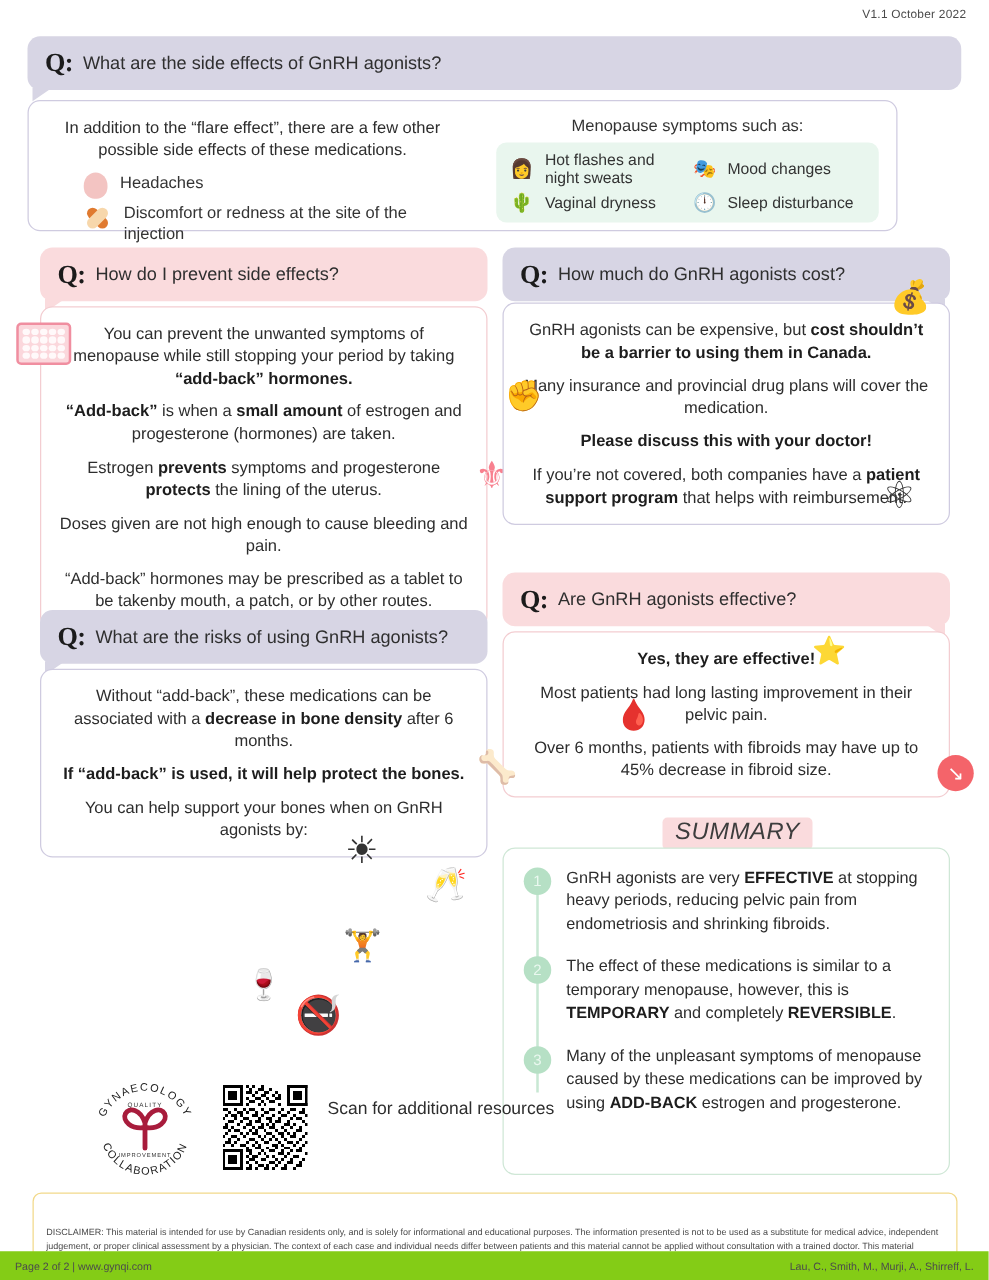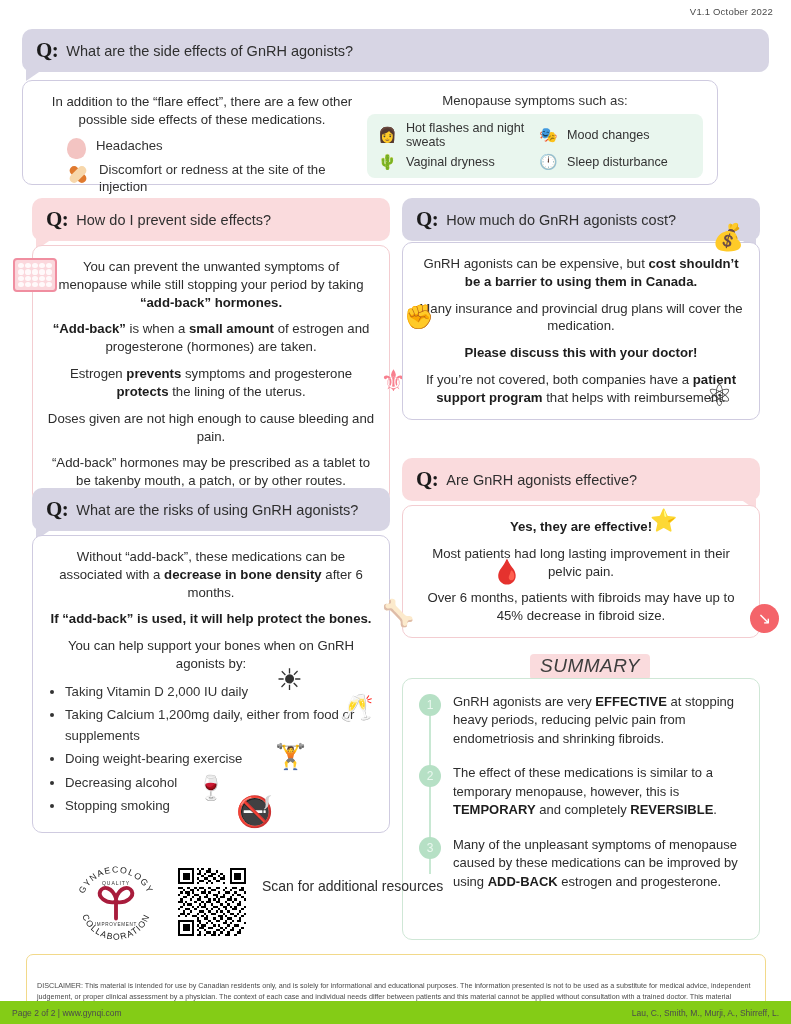--- a/index.html
+++ b/index.html
@@ -58,21 +58,21 @@
   }
   .card.pinkb { border-color: #f3cdd1; }
   .card p { font-size: 13.2px; line-height: 1.35; text-align: center; margin-bottom: 9px; color: #2d2d2d; }
   .card p:last-child { margin-bottom: 0; }
   b { font-weight: bold; color: #1d1d1d; }
 
   
   .top-banner { position: absolute; left: 22px; top: 29px; width: 747px; }
   .top-card {
     position: absolute; left: 22px; top: 80px; width: 696px; height: 105px;
-    display: flex; gap: 0; align-items: flex-start;
+    display: flex; gap: 30px; align-items: flex-start;
   }
   .top-left { width: 330px; }
   .top-left p.intro { font-size: 13.2px; line-height: 1.33; text-align: center; }
   .sidefx { margin-top: 7px; padding-left: 30px; }
   .sidefx-row { display: flex; align-items: flex-start; gap: 10px; margin-bottom: 2px; }
   .sidefx-row .lbl { font-size: 13.2px; line-height: 1.3; }
   .top-right { flex: 1; }
   .top-right .mtitle { font-size: 13.2px; text-align: center; margin-bottom: 6px; }
   .menobox {
     background: #e9f6ee; border-radius: 8px; padding: 7px 10px;
@@ -273,27 +273,20 @@
   <div class="network">⚛</div>
 
   <div class="qbanner purple risks-banner">
     <span class="qmark">Q:</span>
     <span class="qtext left">What are the risks of using GnRH agonists?</span>
   </div>
   <div class="card risks-card">
     <p><span>Without “add-back”, these medications can be associated with a </span><b>decrease in bone density</b><span> after 6 months.</span></p>
     <p><b>If “add-back” is used, it will help protect the bones.</b></p>
     <p>You can help support your bones when on GnRH agonists by:</p>
-    <ul>
-      <li>Taking Vitamin D 2,000 IU daily</li>
-      <li>Taking Calcium 1,200mg daily, either from food or supplements</li>
-      <li>Doing weight-bearing exercise</li>
-      <li>Decreasing alcohol</li>
-      <li>Stopping smoking</li>
-    </ul>
   </div>
   <div class="sun">☀</div>
   <div class="calcium">🥂</div>
   <div class="dumbbell">🏋</div>
   <div class="wine">🍷</div>
   <div class="nosmoke">🚭</div>
 
   <div class="qbanner pink tail-right eff-banner">
     <span class="qmark">Q:</span>
     <span class="qtext">Are GnRH agonists effective?</span>

